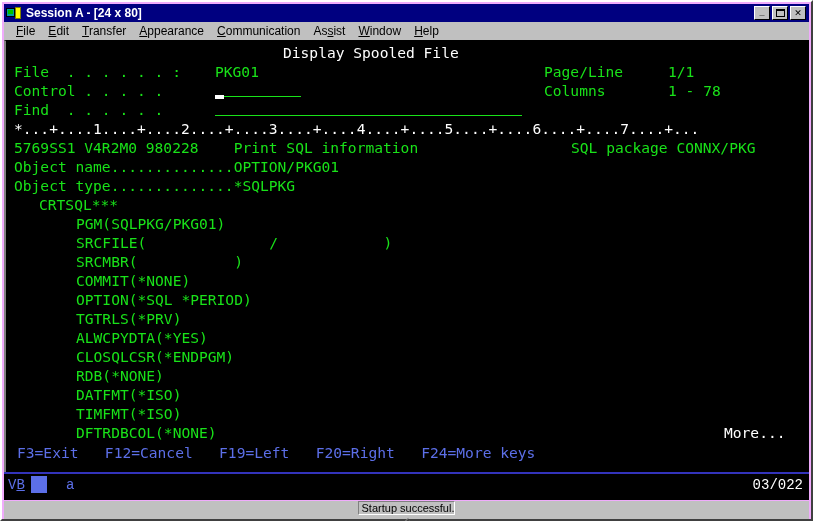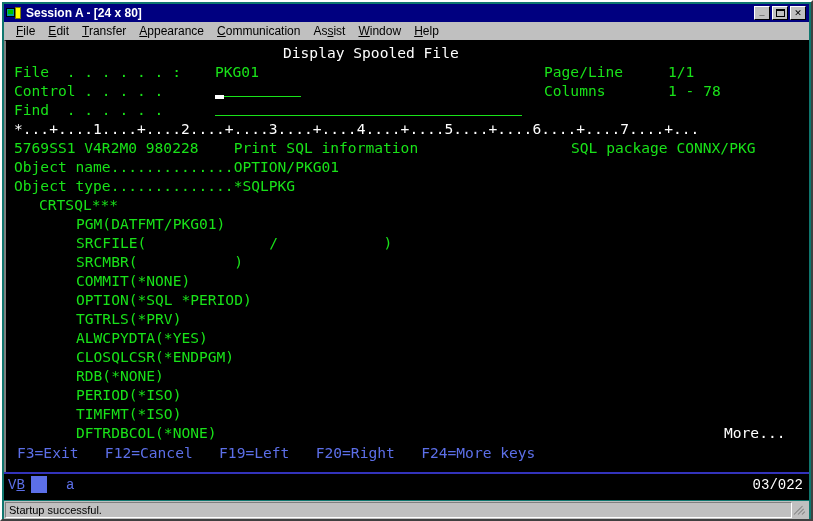--- a/index.html
+++ b/index.html
@@ -12,21 +12,21 @@
     height: 521px;
     overflow: hidden;
     font-family: "Liberation Sans", sans-serif;
   }
 
   
   #app-window {
     position: relative;
     width: 813px;
     height: 521px;
-    background: #0f766e;
+    background: #f0abfc;
     box-sizing: border-box;
     border-top: 2px solid #ffffff;
     border-left: 2px solid #ffffff;
     border-right: 2px solid #404040;
     border-bottom: 2px solid #404040;
   }
 
   
   #title-bar {
     position: absolute;
@@ -217,20 +217,21 @@
   
   #status-bar {
     position: absolute;
     left: 2px; top: 499px;
     width: 805px;
     height: 18px;
     background: #c0c0c0;
     box-sizing: border-box;
     display: flex;
     align-items: center;
+    flex-direction: column;
   }
   #status-pane {
     flex: 1;
     height: 16px;
     margin: 0 1px 0 1px;
     border-top: 1px solid #808080;
     border-left: 1px solid #808080;
     border-right: 1px solid #ffffff;
     border-bottom: 1px solid #ffffff;
     box-sizing: border-box;
@@ -330,30 +331,30 @@
       
       <div class="row" style="top:116px;"><span class="g">Object name..............OPTION/PKG01</span></div>
 
       
       <div class="row" style="top:135px;"><span class="g">Object type..............*SQLPKG</span></div>
 
       
       <div class="row" style="top:154px; left:33px;"><span class="g">CRTSQL***</span></div>
 
       
-      <div class="row" style="top:173px; left:70px;"><span class="g">PGM(DATFMT/PKG01)</span></div>
+      <div class="row" style="top:173px; left:70px;"><span class="g">PGM(SQLPKG/PKG01)</span></div>
       <div class="row" style="top:192px; left:70px;"><span class="g">SRCFILE(              /            )</span></div>
       <div class="row" style="top:211px; left:70px;"><span class="g">SRCMBR(           )</span></div>
       <div class="row" style="top:230px; left:70px;"><span class="g">COMMIT(*NONE)</span></div>
       <div class="row" style="top:249px; left:70px;"><span class="g">OPTION(*SQL *PERIOD)</span></div>
       <div class="row" style="top:268px; left:70px;"><span class="g">TGTRLS(*PRV)</span></div>
       <div class="row" style="top:287px; left:70px;"><span class="g">ALWCPYDTA(*YES)</span></div>
       <div class="row" style="top:306px; left:70px;"><span class="g">CLOSQLCSR(*ENDPGM)</span></div>
       <div class="row" style="top:325px; left:70px;"><span class="g">RDB(*NONE)</span></div>
-      <div class="row" style="top:344px; left:70px;"><span class="g">PERIOD(*ISO)</span></div>
+      <div class="row" style="top:344px; left:70px;"><span class="g">DATFMT(*ISO)</span></div>
       <div class="row" style="top:363px; left:70px;"><span class="g">TIMFMT(*ISO)</span></div>
       <div class="row" style="top:382px; left:70px;"><span class="g">DFTRDBCOL(*NONE)</span></div>
 
       
       <div class="row" style="top:382px; left:718px;"><span class="w">More...</span></div>
 
       
       <div class="row" style="top:402px; left:11px;"><span class="b">F3=Exit   F12=Cancel   F19=Left   F20=Right   F24=More keys</span></div>
 
     </div>

